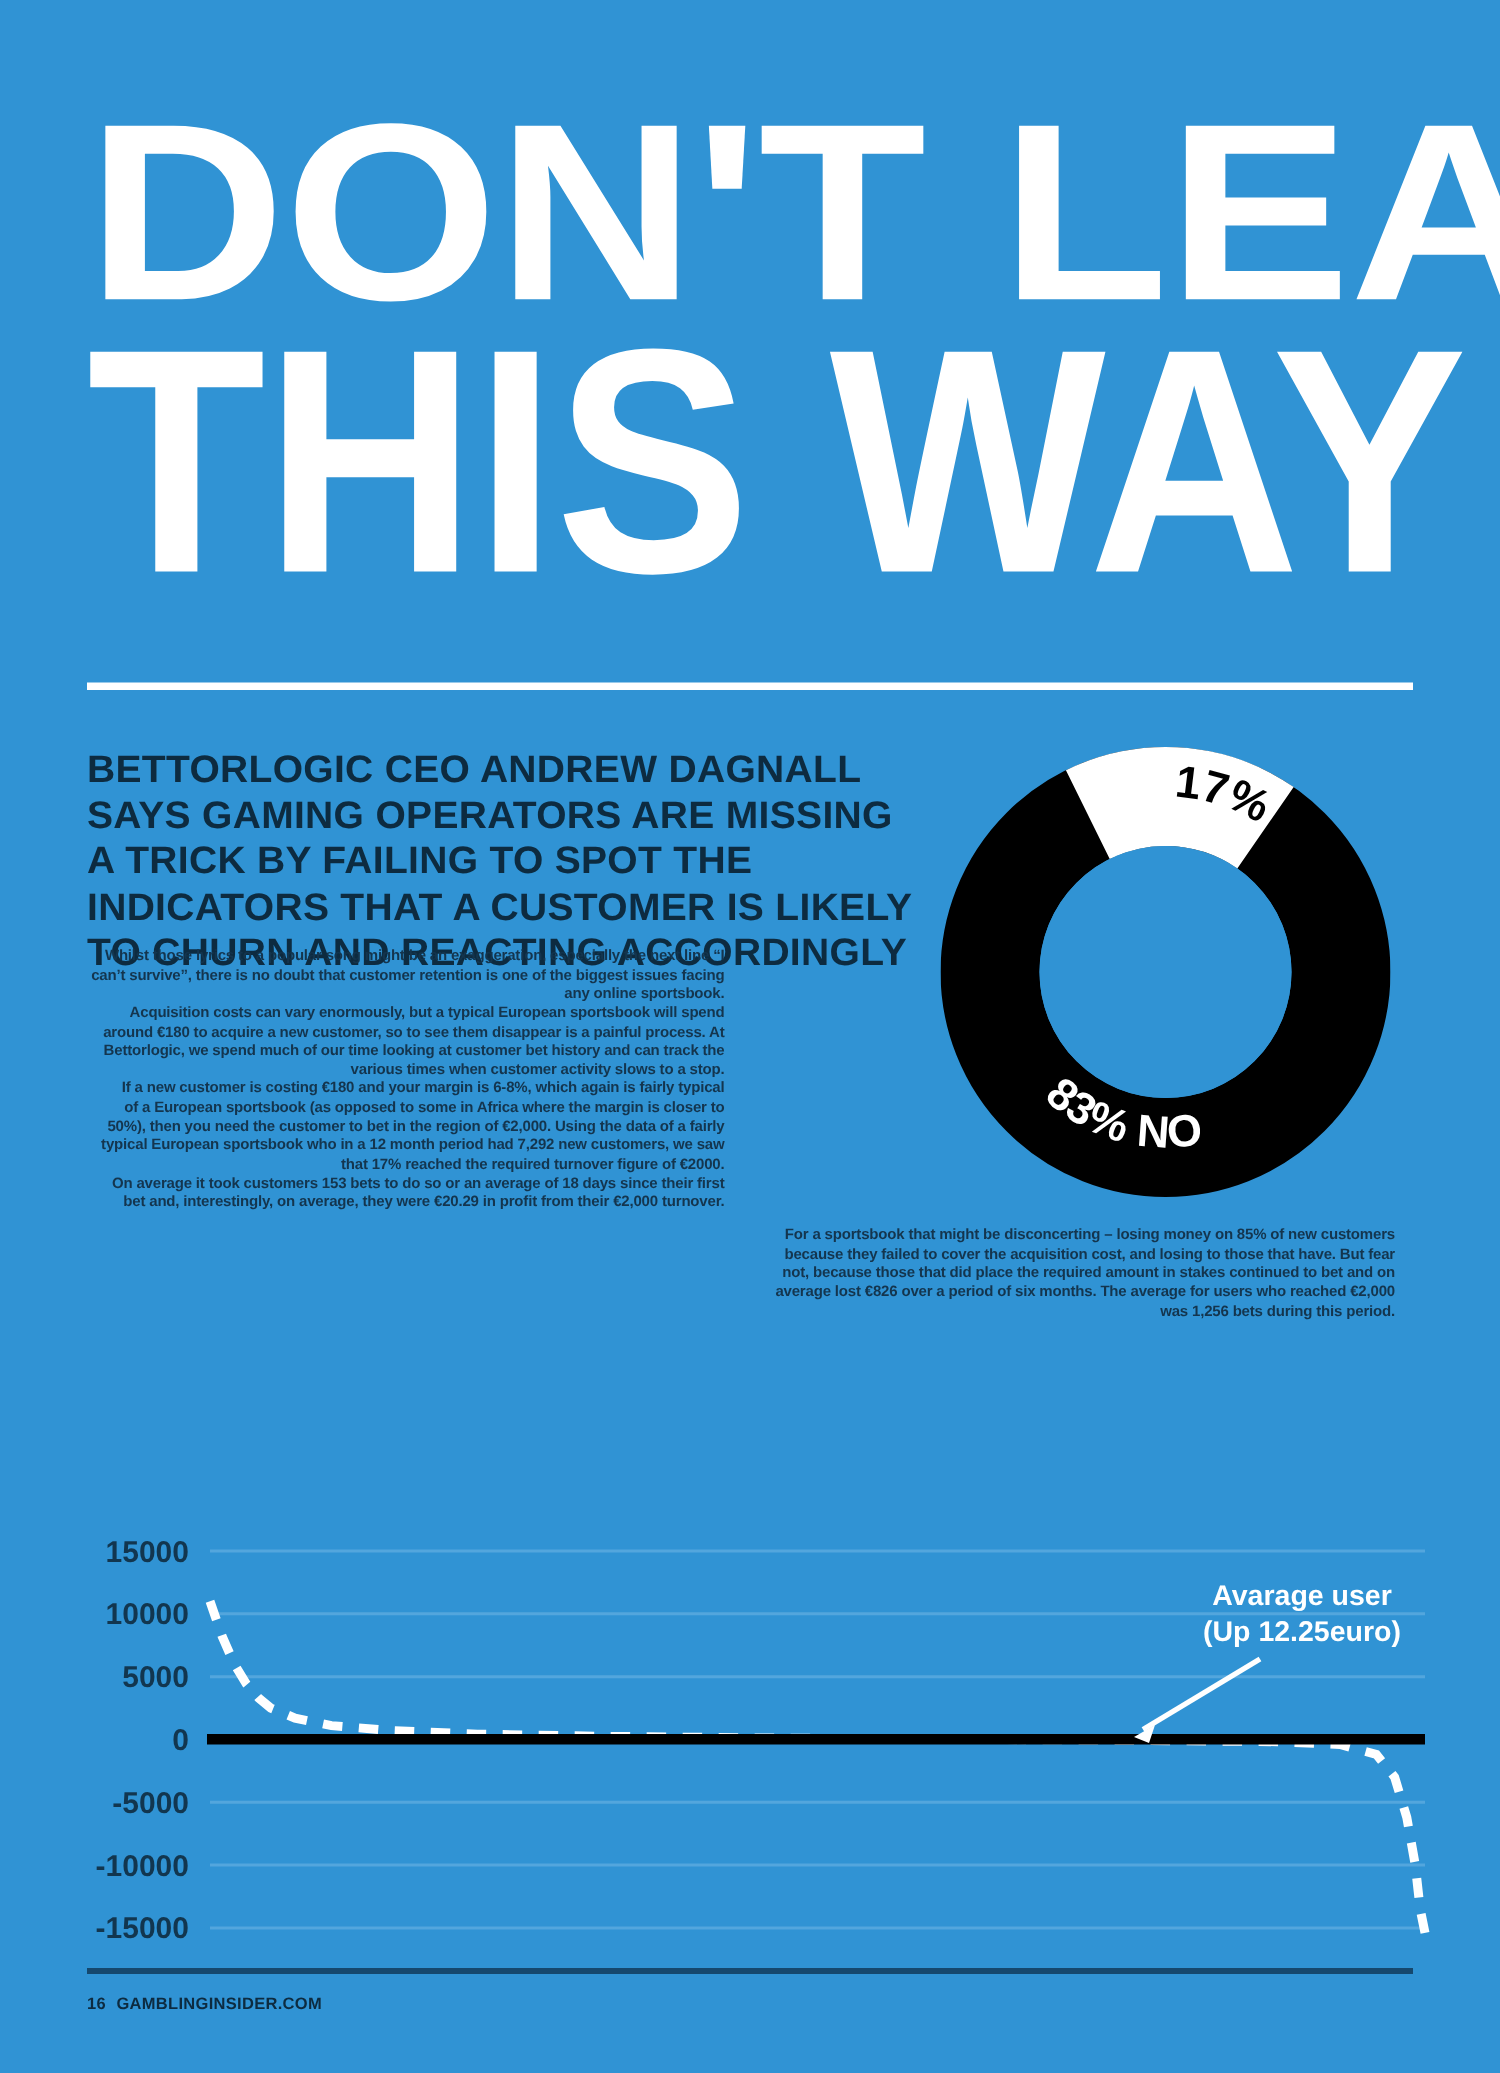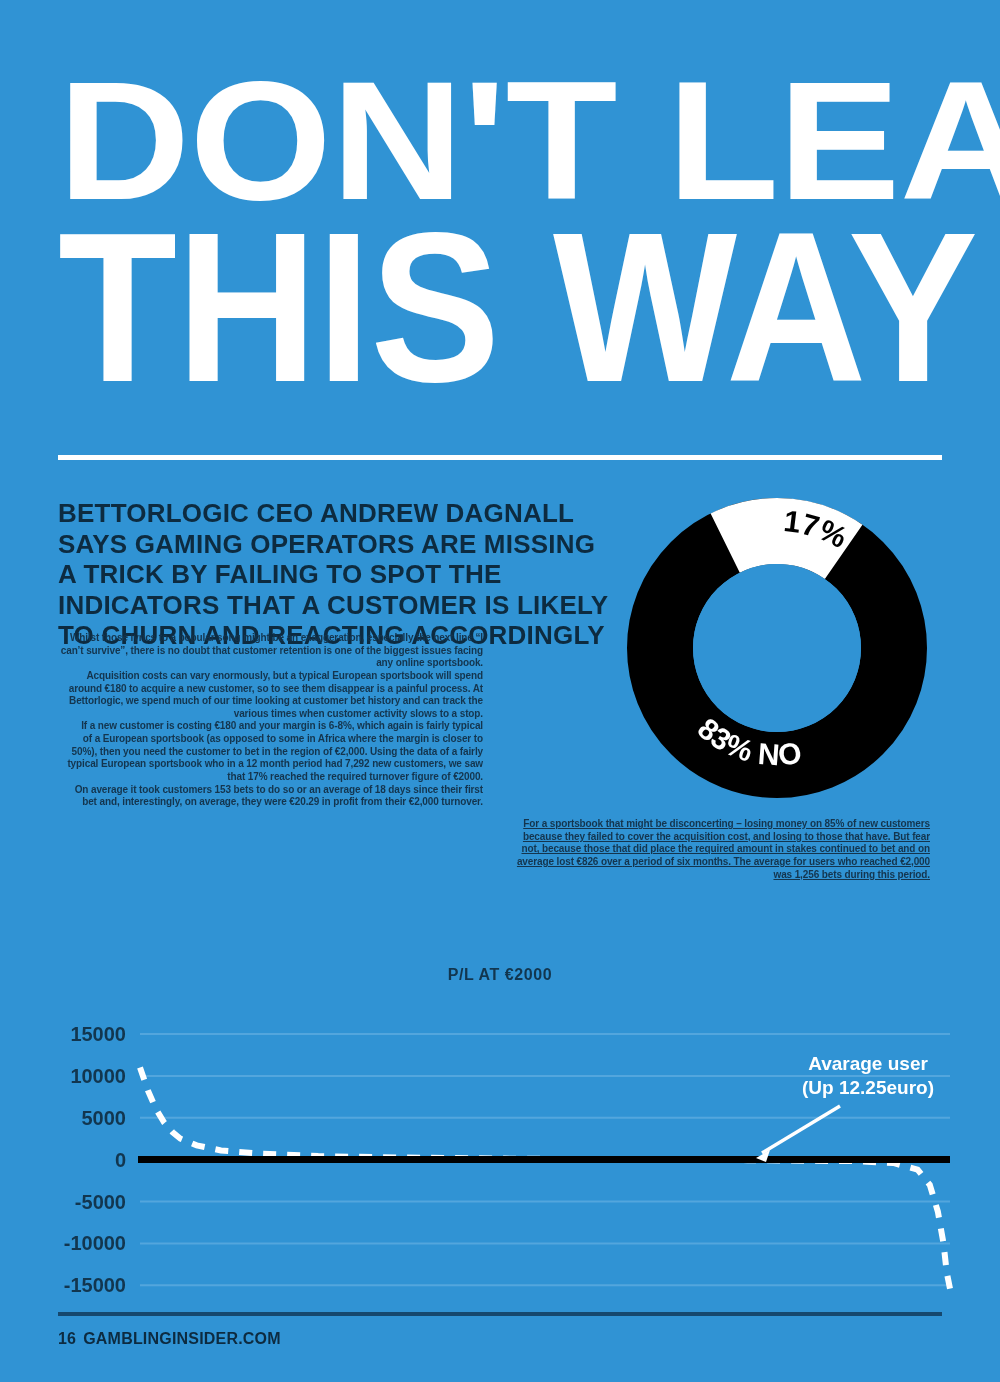--- a/index.html
+++ b/index.html
@@ -92,21 +92,20 @@
   }
   #body-left {
     left: 58px;
     top: 632px;
     width: 425px;
   }
   #body-right {
     left: 505px;
     top: 818px;
     width: 425px;
-    text-decoration: underline;
   }
   .bodycol p {
     margin: 0;
   }
   .bodycol p + p {
     text-indent: 16px;
   }
 
   
   #donut-wrap {
@@ -164,21 +163,21 @@
 
   
   #footer {
     position: absolute;
     left: 58px;
     top: 1330px;
     color: #0d2b40;
     font-family: "Liberation Sans Narrow", "Liberation Sans", sans-serif;
     font-weight: bold;
     font-stretch: condensed;
-    font-size: 16px;
+    font-size: 11px;
     letter-spacing: 0.2px;
   }
   #footer .pagenum { margin-right: 7px; }
 </style>
 </head>
 <body>
 
 <div id="page">
 
   <div class="headline" id="headline-line1">DON'T LEAVE ME</div>
@@ -214,21 +213,20 @@
 
       <text class="donut-label" fill="#000000">
         <textPath href="#arcYes" startOffset="58%" text-anchor="middle" id="tp-yes">17% YES</textPath>
       </text>
       <text class="donut-label" fill="#ffffff">
         <textPath href="#arcNo" startOffset="34%" text-anchor="middle" id="tp-no">83% NO</textPath>
       </text>
     </svg>
   </div>
 
-  <div id="chart-title">P/L AT €2000</div>
 
   <div id="chart">
     <svg viewBox="0 0 920 300" width="920" height="300" aria-hidden="true">
       <g id="gridlines">
           <line x1="100" x2="910" y1="14" y2="14" stroke="#53a6dd" stroke-width="2"></line>
           <line x1="100" x2="910" y1="55.875" y2="55.875" stroke="#53a6dd" stroke-width="2"></line>
           <line x1="100" x2="910" y1="97.75" y2="97.75" stroke="#53a6dd" stroke-width="2"></line>
           <line x1="100" x2="910" y1="139.625" y2="139.625" stroke="#53a6dd" stroke-width="2"></line>
           <line x1="100" x2="910" y1="181.5" y2="181.5" stroke="#53a6dd" stroke-width="2"></line>
           <line x1="100" x2="910" y1="223.375" y2="223.375" stroke="#53a6dd" stroke-width="2"></line>

